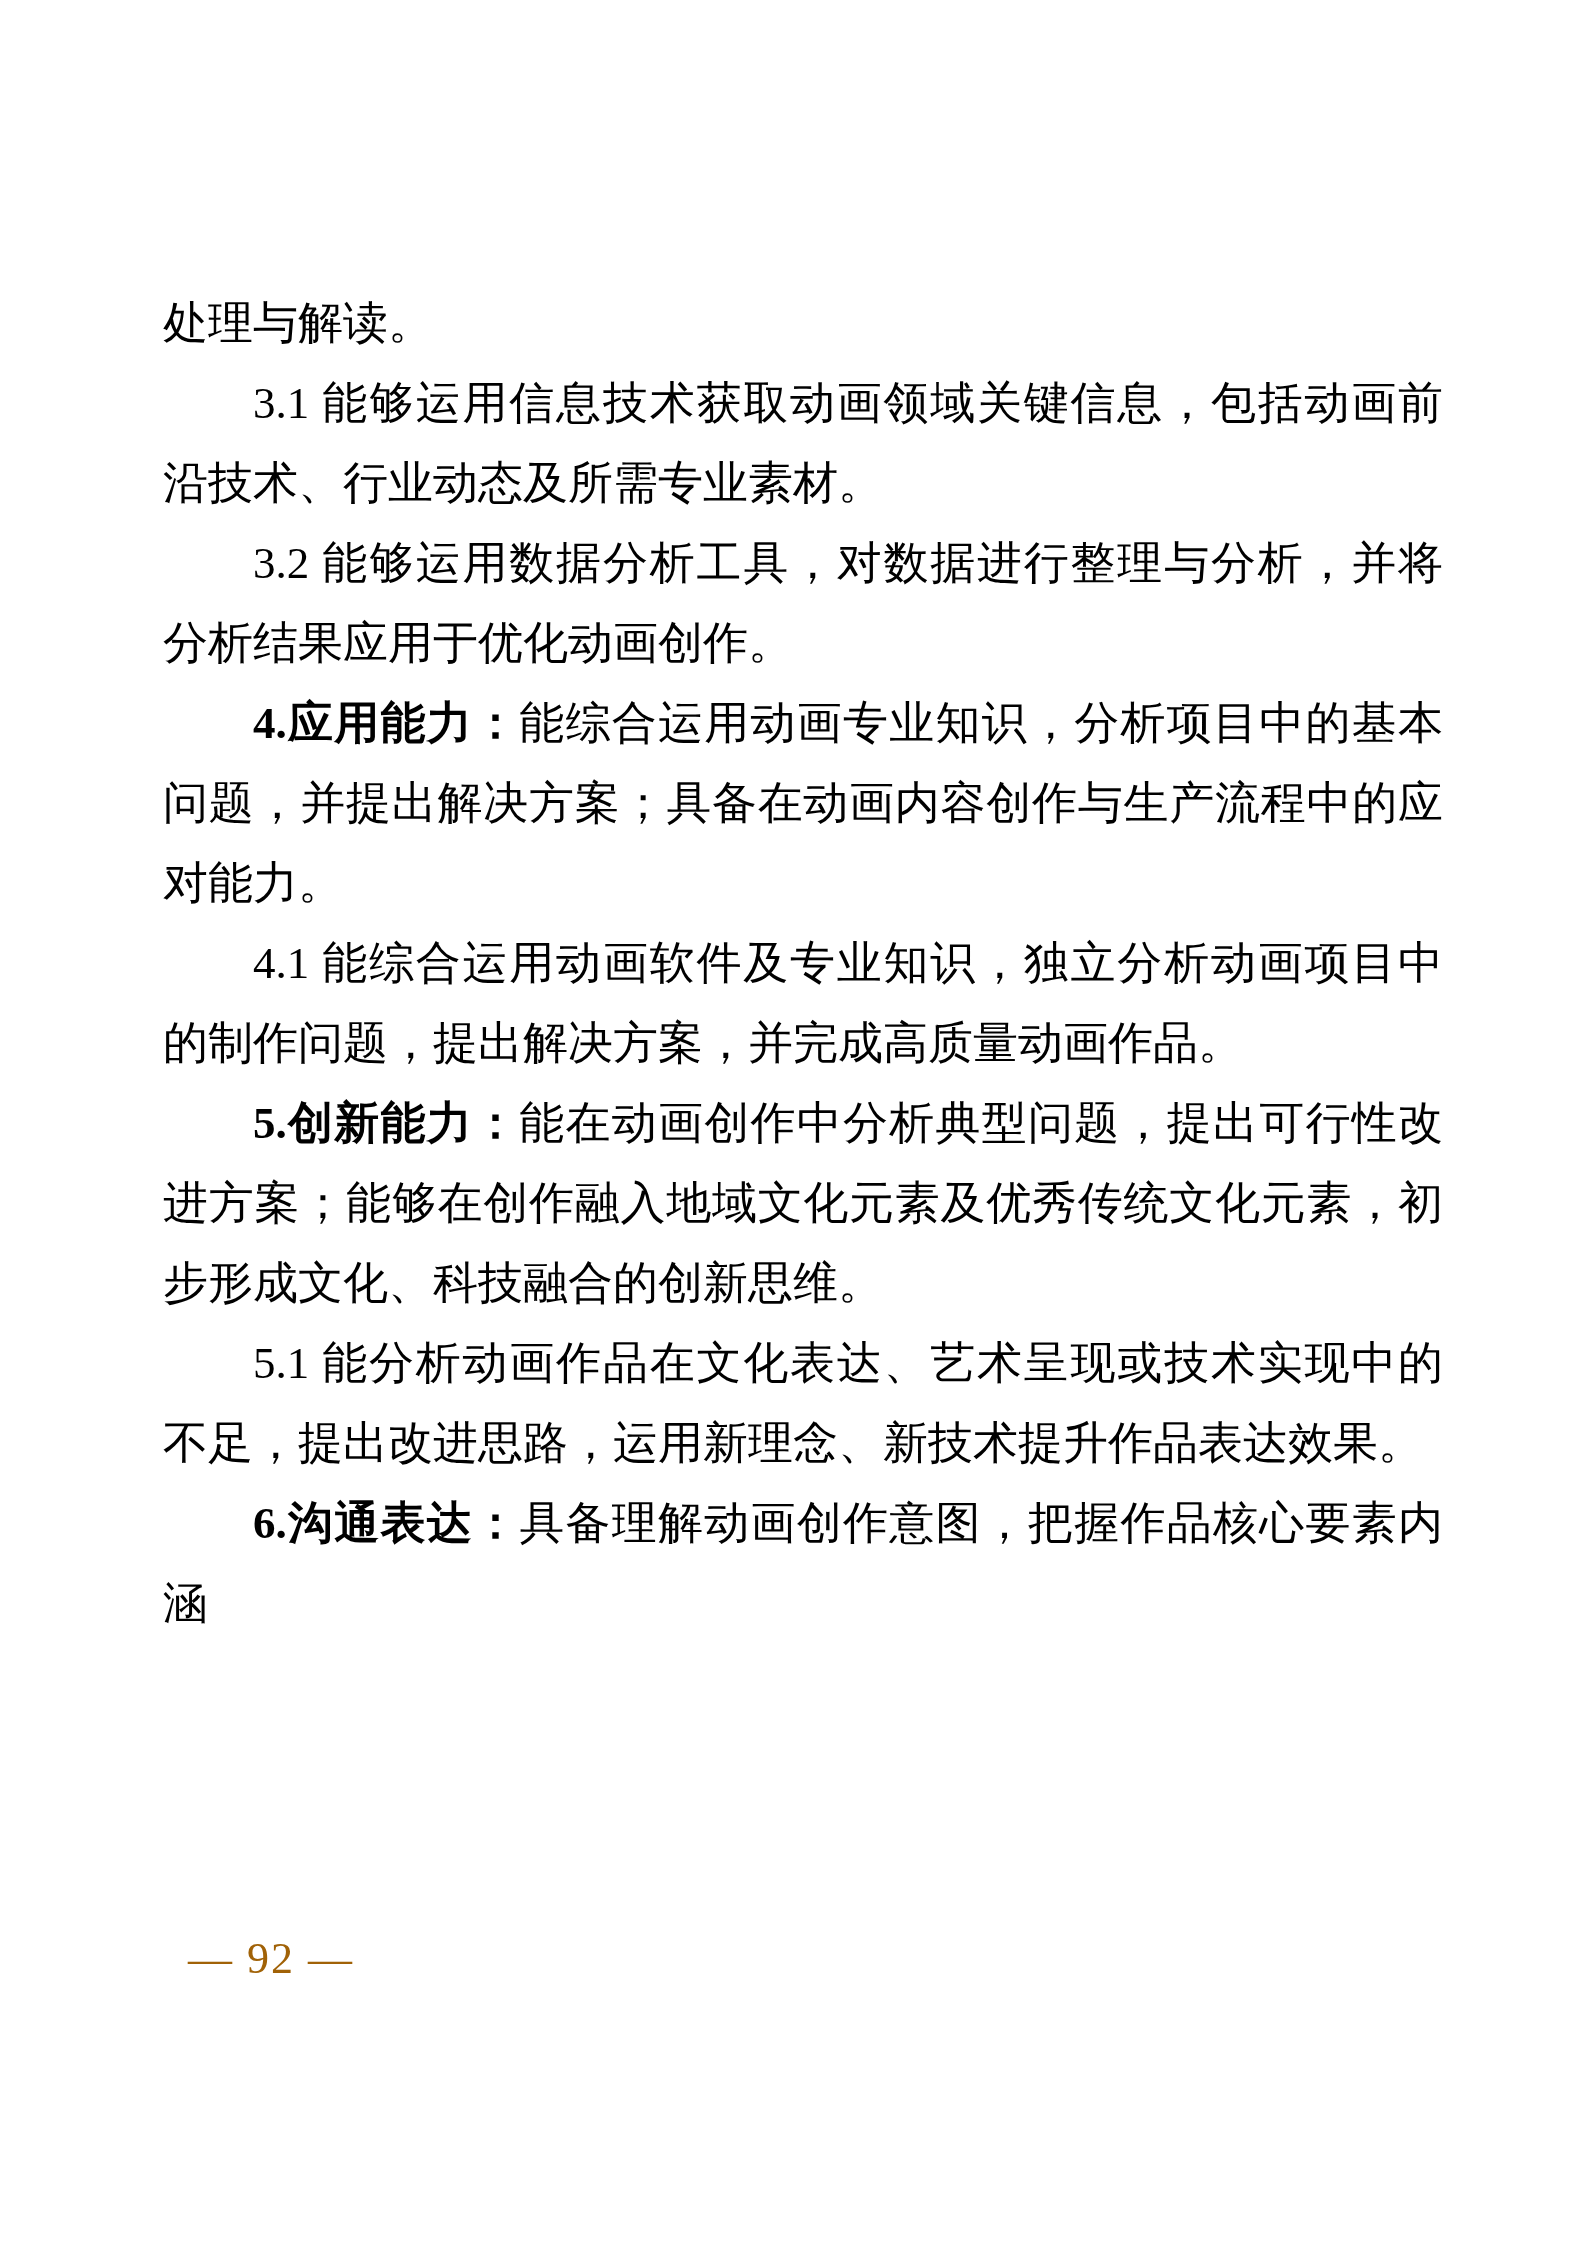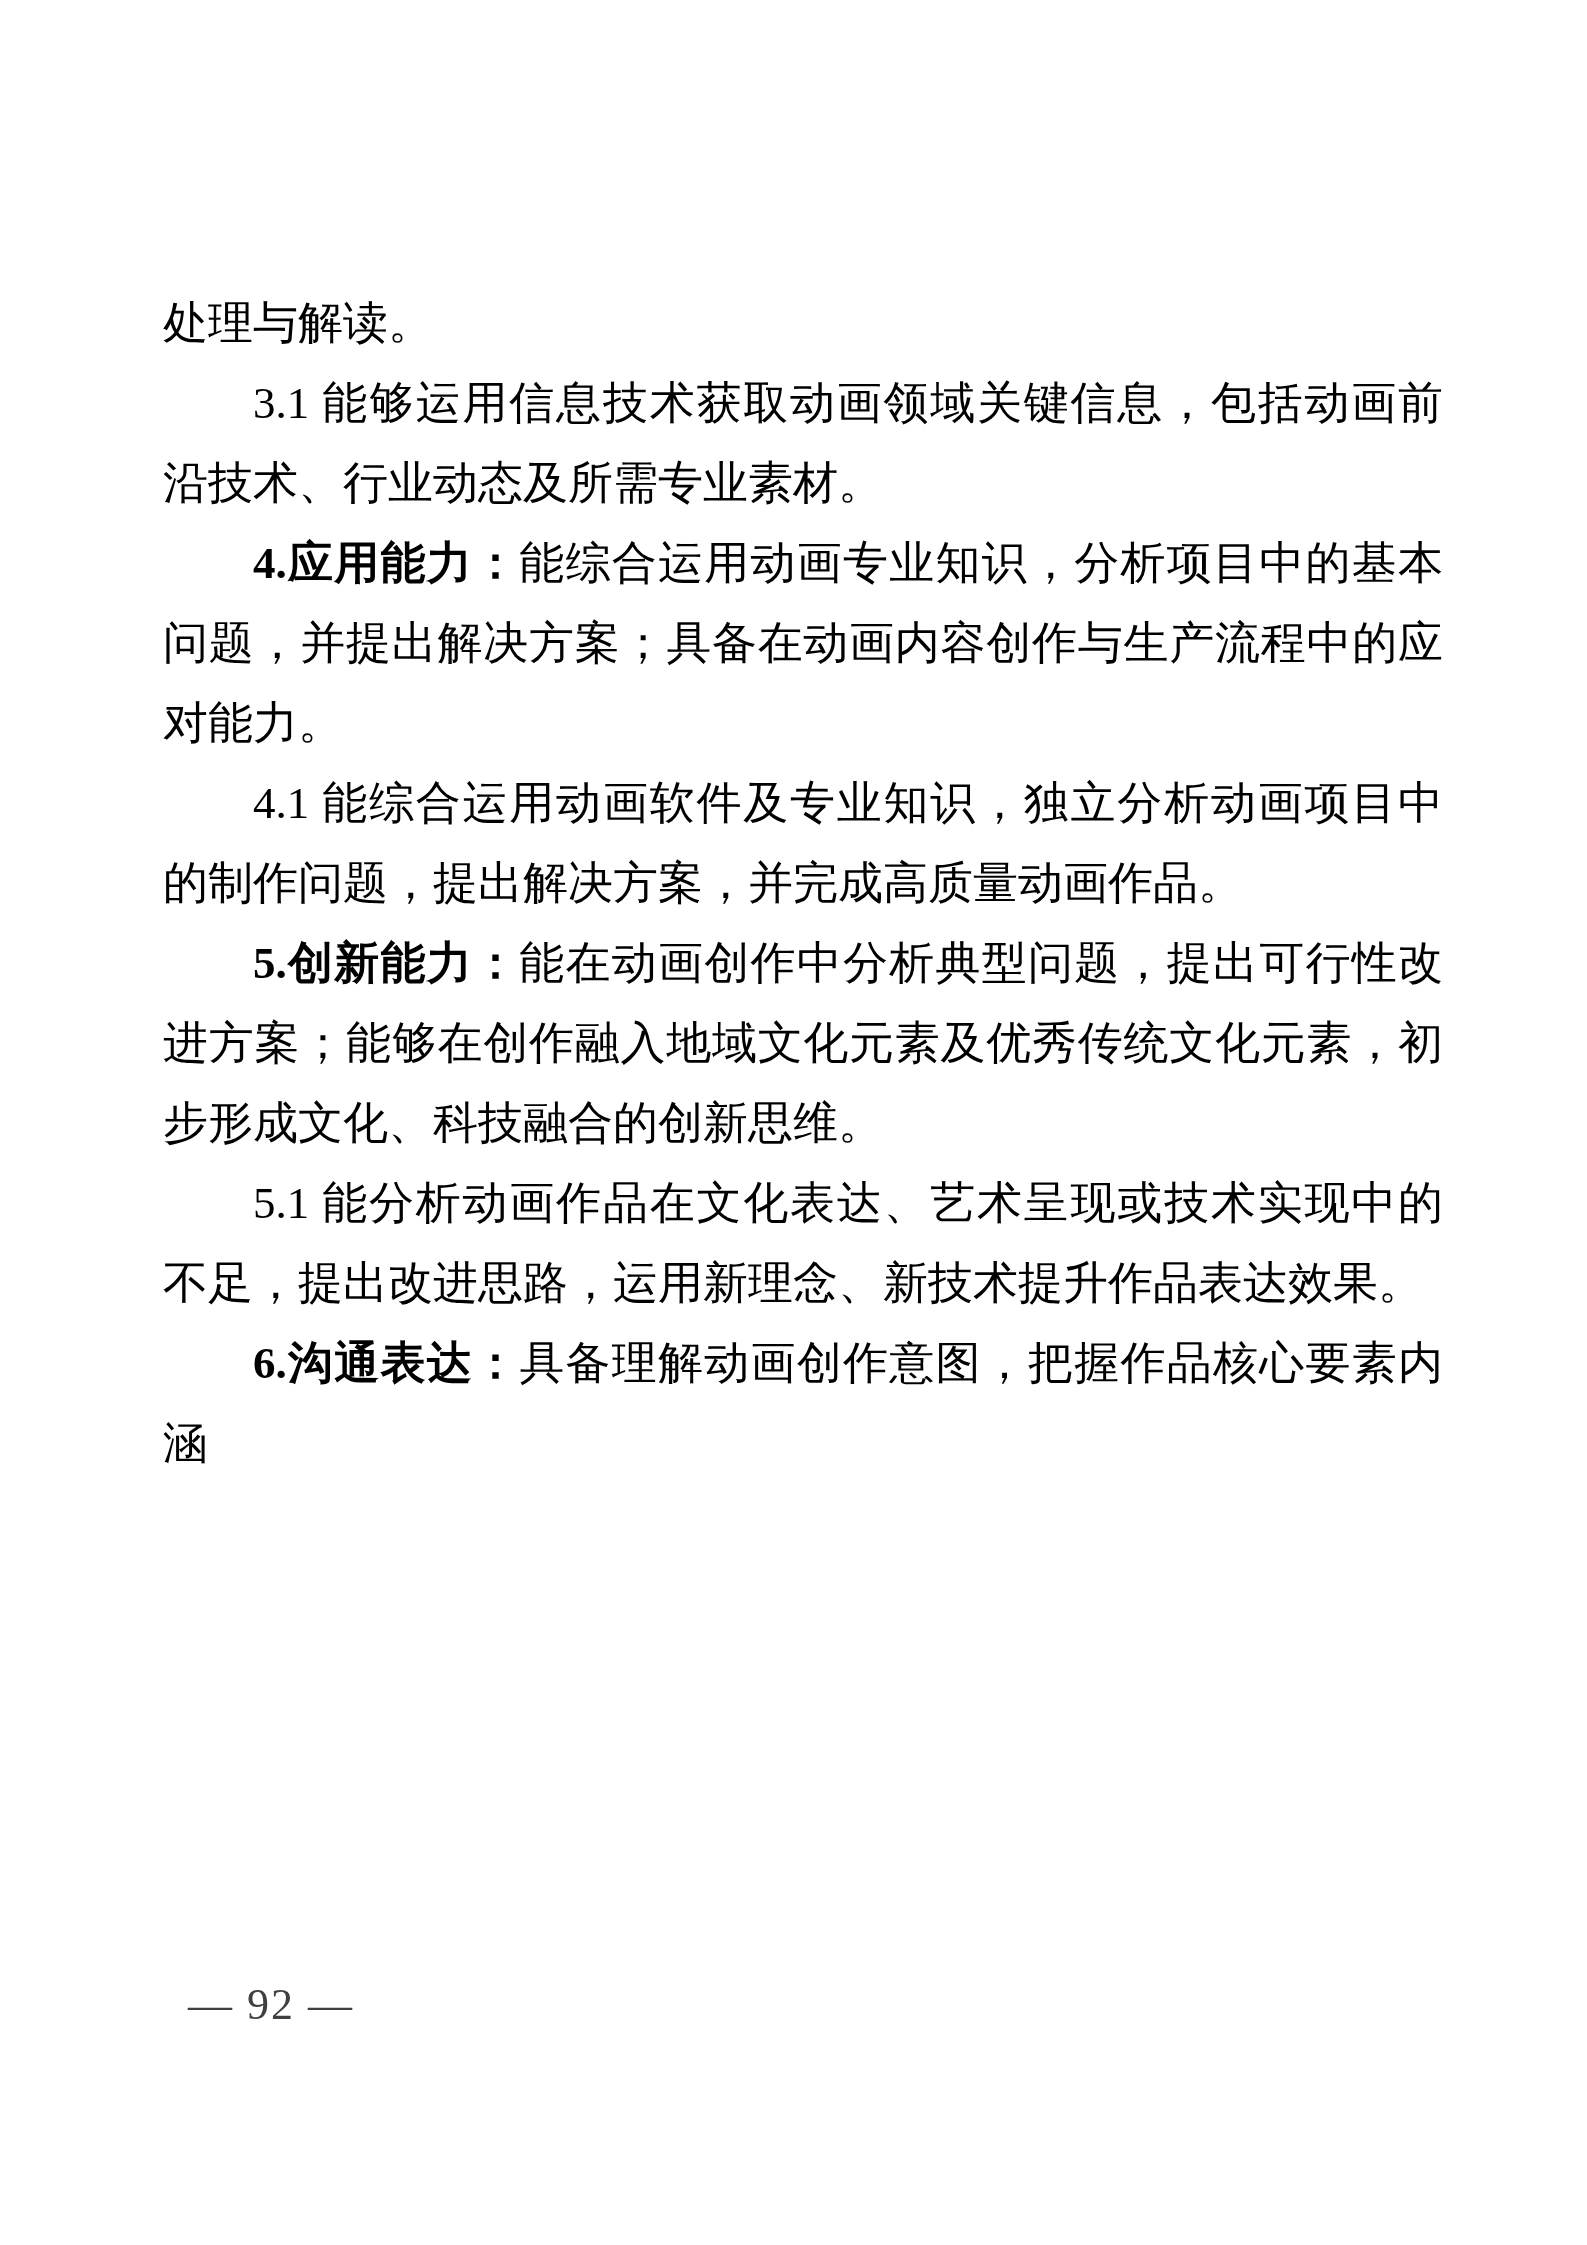--- a/index.html
+++ b/index.html
@@ -37,35 +37,36 @@
   }
   .run {
     font-weight: normal;
   }
   .run.bold {
     font-weight: bold;
   }
   .page-number {
     position: absolute;
     left: 188px;
-    top: 1980px;
+    top: 1934px;
     font-size: 44px;
     line-height: 50px;
     letter-spacing: 2px;
-    color: #404040;
+    color: #a16207;
     white-space: pre;
   }
 </style>
 </head>
 <body>
 
 <div class="page">
   <div class="content" id="doc-body">
       <p class="para"><span class="run">处理与解读。</span></p>
       <p class="para indent"><span class="run">3.1 能够运用信息技术获取动画领域关键信息，包括动画前沿技术、行业动态及所需专业素材。</span></p>
+      <p class="para indent"><span class="run">3.2 能够运用数据分析工具，对数据进行整理与分析，并将分析结果应用于优化动画创作。</span></p>
       <p class="para indent"><span class="run bold">4.应用能力：</span><span class="run">能综合运用动画专业知识，分析项目中的基本问题，并提出解决方案；具备在动画内容创作与生产流程中的应对能力。</span></p>
       <p class="para indent"><span class="run">4.1 能综合运用动画软件及专业知识，独立分析动画项目中的制作问题，提出解决方案，并完成高质量动画作品。</span></p>
       <p class="para indent"><span class="run bold">5.创新能力：</span><span class="run">能在动画创作中分析典型问题，提出可行性改进方案；能够在创作融入地域文化元素及优秀传统文化元素，初步形成文化、科技融合的创新思维。</span></p>
       <p class="para indent"><span class="run">5.1 能分析动画作品在文化表达、艺术呈现或技术实现中的不足，提出改进思路，运用新理念、新技术提升作品表达效果。</span></p>
       <p class="para indent"><span class="run bold">6.沟通表达：</span><span class="run">具备理解动画创作意图，把握作品核心要素内涵</span></p>
     </div>
   <div class="page-number">— 92 —</div>
 </div>
 
 </body></html>

